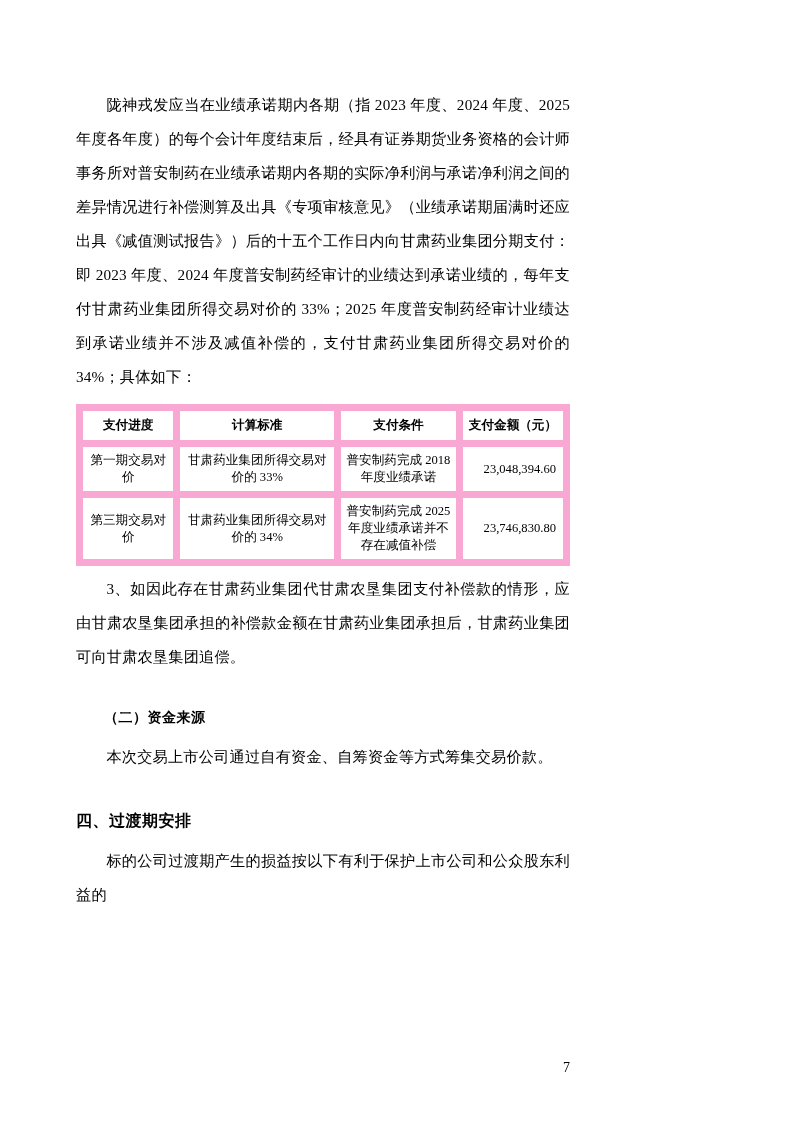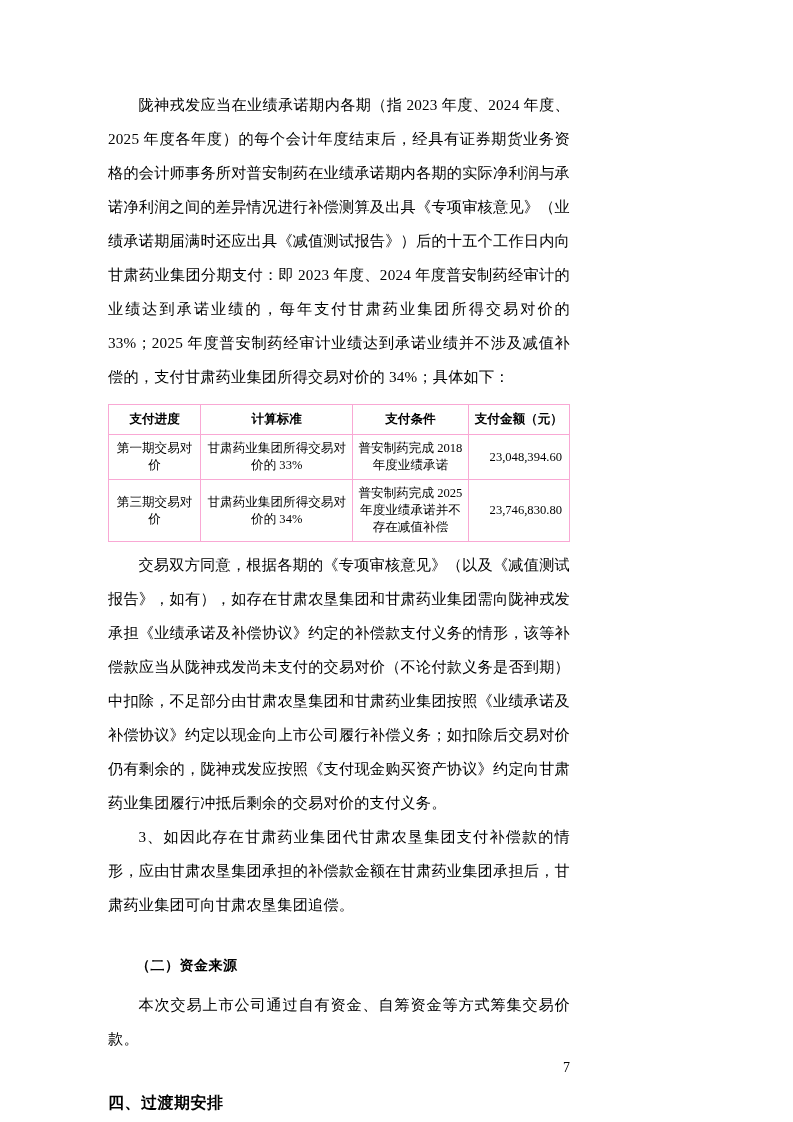--- a/index.html
+++ b/index.html
@@ -15,21 +15,21 @@
     position: relative;
     overflow: hidden;
   }
   .page {
     position: absolute;
     left: 0;
     top: 0;
     width: 678px;
     height: 1122px;
     box-sizing: border-box;
-    padding: 88px 108px 40px 108px;
+    padding: 88px 108px 40px 76px;
   }
   p.para {
     margin: 0 0 0 0;
     font-size: 15.2px;
     line-height: 34px;
     text-align: justify;
     text-justify: inter-ideograph;
     text-indent: 2em;
     letter-spacing: 0.2px;
   }
@@ -41,21 +41,21 @@
   }
   table.data {
     width: 100%;
     border-collapse: collapse;
     font-size: 12.6px;
     line-height: 17px;
     table-layout: fixed;
   }
   table.data th,
   table.data td {
-    border: 1px solid #f9a8d4;
+    border: 7px solid #f9a8d4;
     padding: 5px 3px;
     text-align: center;
     vertical-align: middle;
     font-weight: normal;
   }
   table.data thead th {
     font-weight: bold;
     padding: 6px 3px;
   }
   table.data tbody td.col-stage {
@@ -131,21 +131,20 @@
         <tr>
           <td class="col-stage">第三期交易对价</td>
           <td class="col-standard">甘肃药业集团所得交易对价的 34%</td>
           <td class="col-condition">普安制药完成 2025 年度业绩承诺并不存在减值补偿</td>
           <td class="col-amount">23,746,830.80</td>
         </tr>
       </tbody>
     </table>
   </div>
 
-  <p class="para">交易双方同意，根据各期的《专项审核意见》（以及《减值测试报告》，如有），如存在甘肃农垦集团和甘肃药业集团需向陇神戎发承担《业绩承诺及补偿协议》约定的补偿款支付义务的情形，该等补偿款应当从陇神戎发尚未支付的交易对价（不论付款义务是否到期）中扣除，不足部分由甘肃农垦集团和甘肃药业集团按照《业绩承诺及补偿协议》约定以现金向上市公司履行补偿义务；如扣除后交易对价仍有剩余的，陇神戎发应按照《支付现金购买资产协议》约定向甘肃药业集团履行冲抵后剩余的交易对价的支付义务。</p>
 
   <p class="para">3、如因此存在甘肃药业集团代甘肃农垦集团支付补偿款的情形，应由甘肃农垦集团承担的补偿款金额在甘肃药业集团承担后，甘肃药业集团可向甘肃农垦集团追偿。</p>
 
   <h3 class="heading">（二）资金来源</h3>
 
   <p class="para">本次交易上市公司通过自有资金、自筹资金等方式筹集交易价款。</p>
 
   <h2 class="heading-major">四、过渡期安排</h2>
 
   <p class="para">标的公司过渡期产生的损益按以下有利于保护上市公司和公众股东利益的</p>

